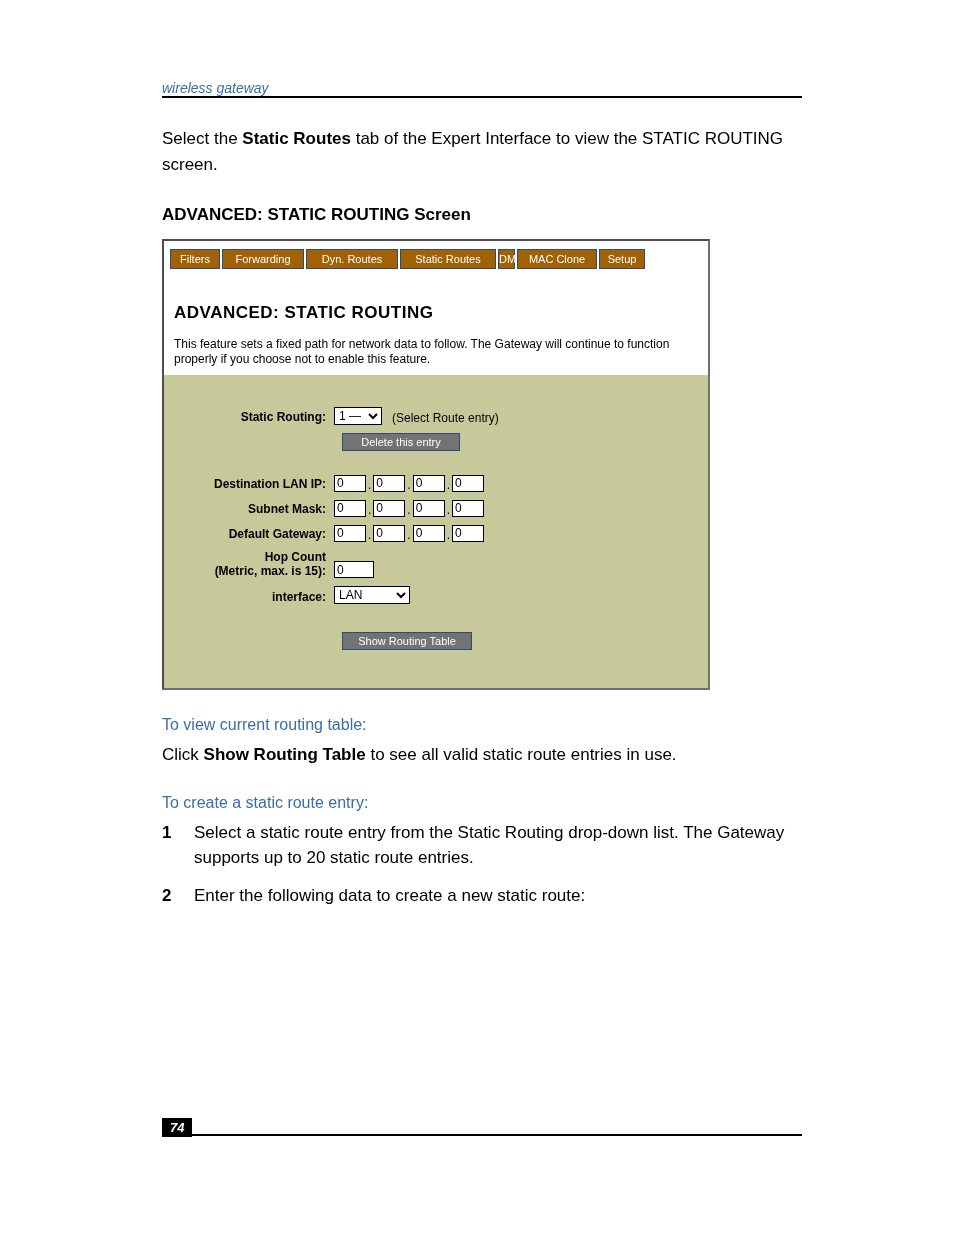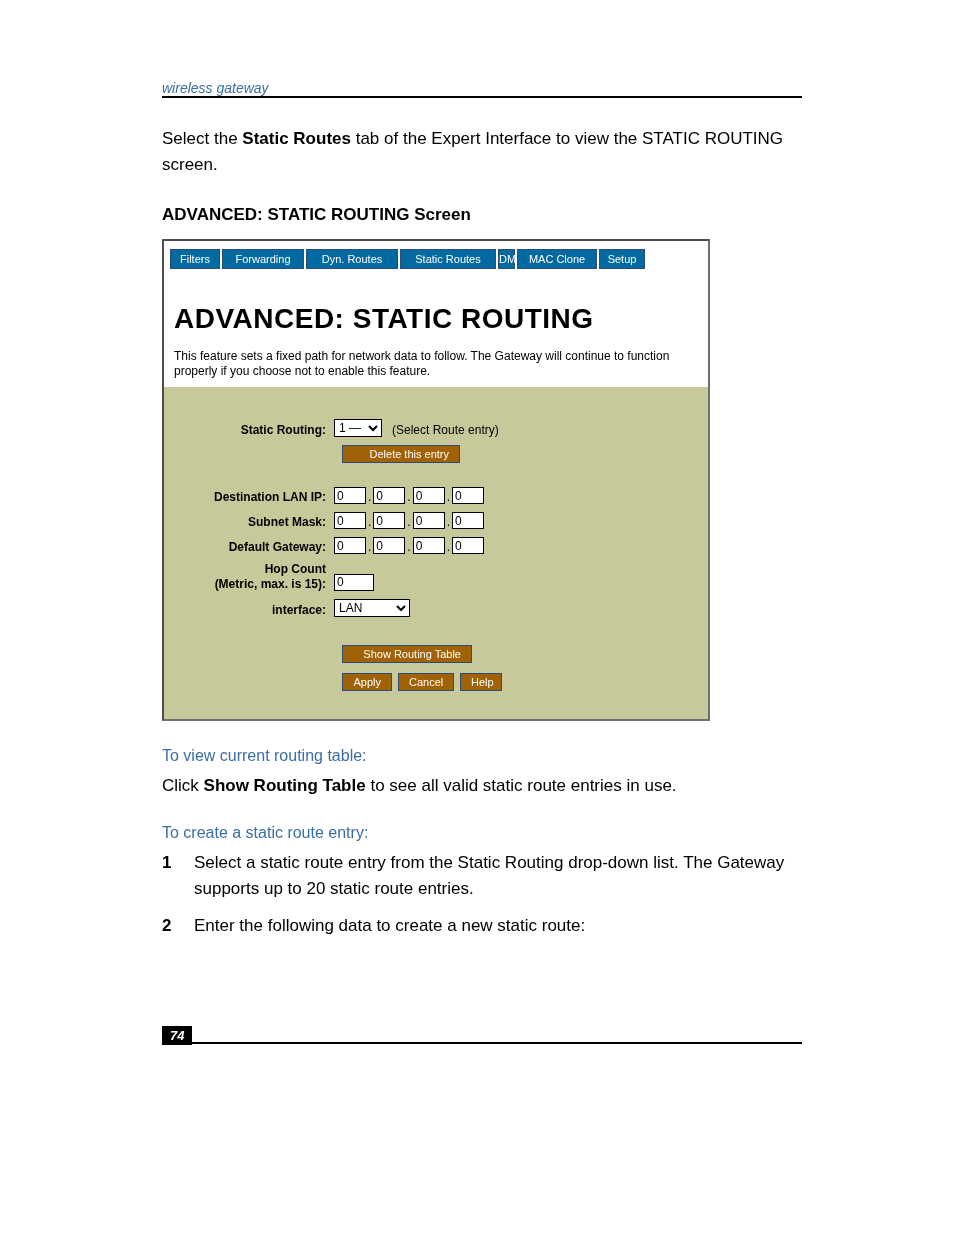--- a/index.html
+++ b/index.html
@@ -42,33 +42,33 @@
     background: #fff;
     font-family: Verdana, Arial, sans-serif;
   }
   .tabbar {
     display: flex;
     gap: 2px;
     padding: 8px 6px 4px 6px;
     background: #fff;
   }
   .tab {
-    background: #0369a1;
+    background: #a16207;
     color: #fff;
     font-size: 11px;
     padding: 3px 0;
     text-align: center;
     border: 1px solid #2a4d7a;
     white-space: nowrap;
   }
   .scr-body { padding: 12px 10px 0 10px; }
   .scr-title {
     font-family: Verdana, Arial, sans-serif;
     font-weight: bold;
-    font-size: 28px;
+    font-size: 17px;
     letter-spacing: 0.5px;
     margin: 18px 0 14px 0;
     line-height: 1.15;
   }
   .scr-desc {
     font-size: 12px;
     line-height: 1.25;
     margin-bottom: 8px;
   }
   .config-panel {
@@ -89,26 +89,26 @@
     line-height: 1.2;
   }
   .sel {
     font-size: 12px;
     height: 18px;
     background: #fff;
     border: 1px solid #000;
   }
   .hint { font-size: 12px; margin-left: 10px; }
   .btn {
-    background: #a16207;
+    background: #737373;
     color: #fff;
     font-size: 11px;
     border: 1px solid #2a4d7a;
     padding: 2px 10px;
-    text-align: right;
+    text-align: center;
     display: inline-block;
   }
   .btn-row { margin-left: 158px; display: flex; gap: 6px; }
   .ipbox {
     width: 32px;
     font-size: 12px;
     height: 17px;
     border: 1px solid #000;
     background: #fff;
     padding-left: 2px;
@@ -133,21 +133,21 @@
   ol.steps li::before {
     content: counter(step);
     position: absolute;
     left: 0;
     font-weight: bold;
   }
   
   .footer {
     position: absolute;
     left: 162px;
-    top: 1042px;
+    top: 1134px;
     width: 640px;
     font-style: italic;
   }
   .footer .rule { border-top: 2px solid #000; }
   .page-num {
     position: absolute;
     top: -16px;
     left: 0;
     background: #000;
     color: #fff;
@@ -246,25 +246,20 @@
         <select class="sel" style="width:76px">
           <option>LAN</option>
         </select>
       </div>
 
       <div class="gap"></div>
 
       <div class="btn-row" style="margin-bottom:10px;">
         <div class="btn" style="width:130px">Show Routing Table</div>
       </div>
-      <div class="btn-row">
-        <div class="btn" style="width:50px">Apply</div>
-        <div class="btn" style="width:56px">Cancel</div>
-        <div class="btn" style="width:42px">Help</div>
-      </div>
     </div>
   </div>
 
   <div class="section-h">To view current routing table:</div>
   <p class="body-text">
     <span>Click </span><b>Show Routing Table</b><span> to see all valid static route entries in use.</span>
   </p>
 
   <div class="section-h">To create a static route entry:</div>
   <ol class="steps">

